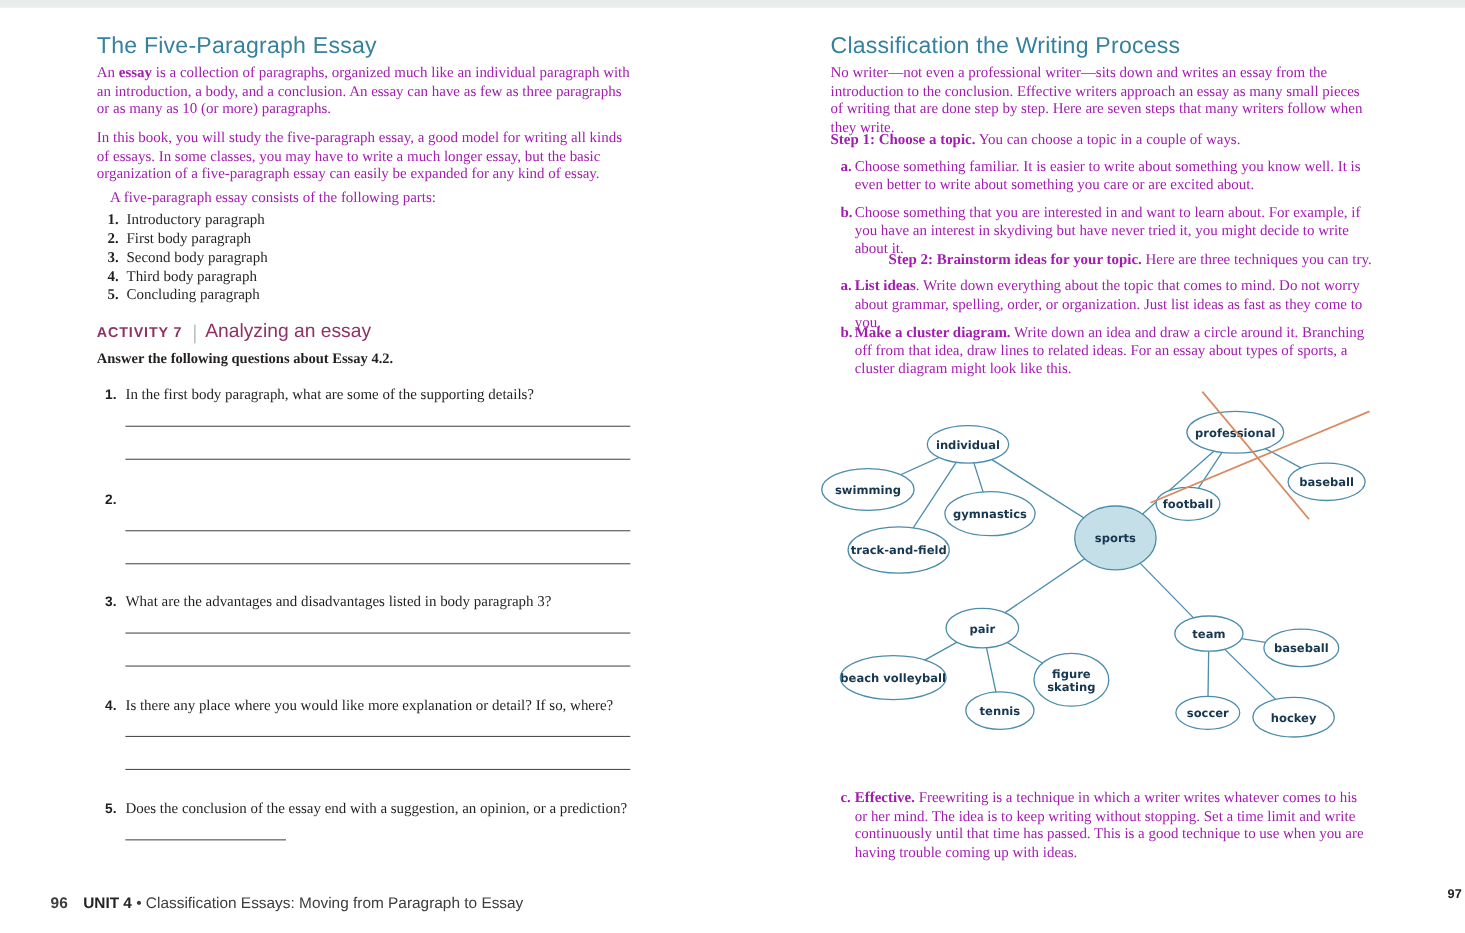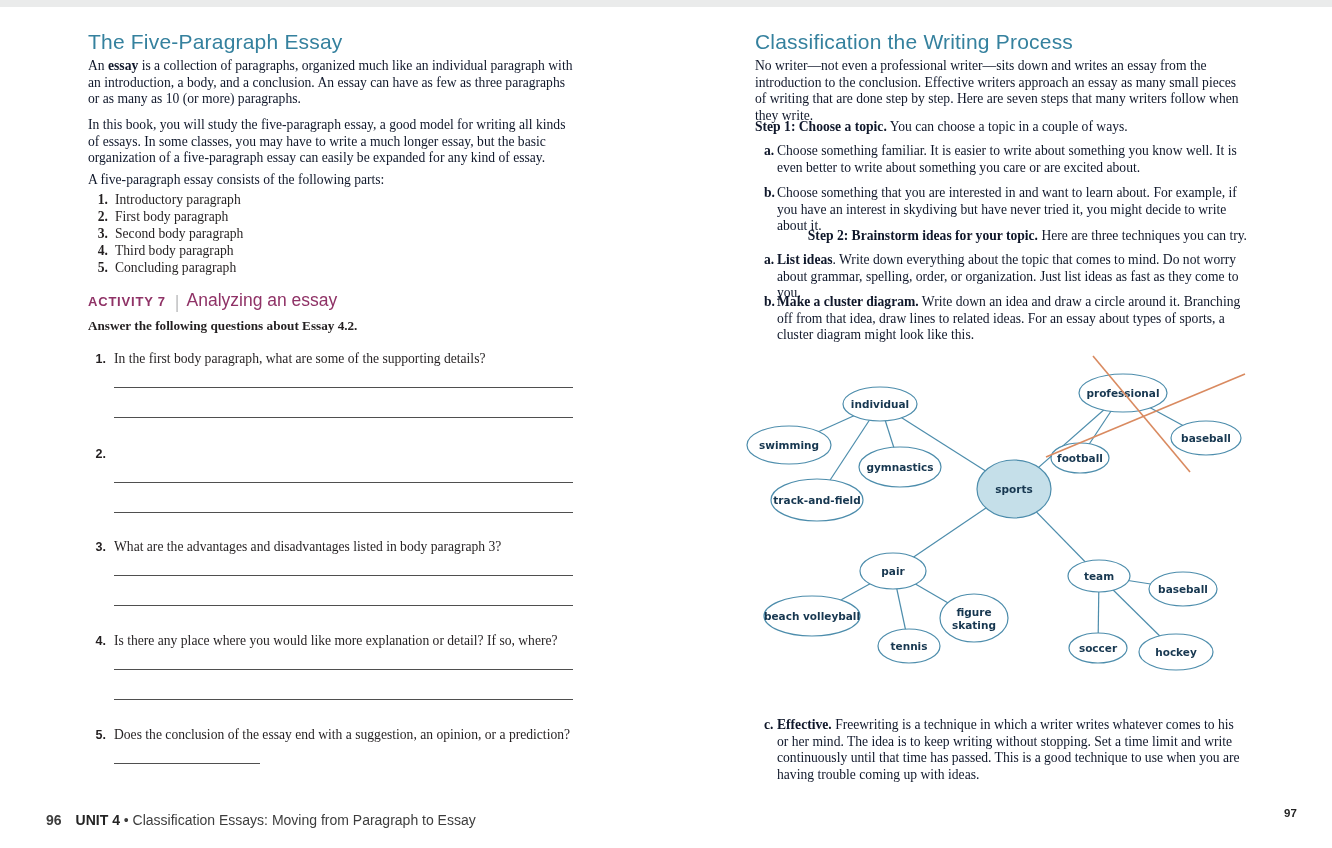--- a/index.html
+++ b/index.html
@@ -9,21 +9,21 @@
 
   .page-col { position:absolute; top:0; height:612px; }
   #left-col  { left:88px;  width:487px; }
   #right-col { left:755px; width:492px; }
 
   .abs { position:absolute; }
 
   h1.section-head { font-family:"Liberation Sans", sans-serif; font-weight:400;
                     font-size:21px; color:#35819e; letter-spacing:0.2px; white-space:nowrap; }
 
-  .body-text { font-size:13.6px; line-height:16.6px; color:#0f172a; }
+  .body-text { font-size:13.6px; line-height:16.6px; color:#a21caf; }
   .body-text b { font-weight:bold; }
 
   .parts-list .row { display:flex; font-size:13.6px; line-height:17px; }
   .parts-list .num { width:20px; text-align:right; font-weight:bold; margin-right:7px; }
 
   .activity-head { white-space:nowrap; }
   .activity-label { font-family:"Liberation Sans", sans-serif; font-weight:bold; font-size:13px;
                     letter-spacing:0.8px; color:#8f3266; }
   .activity-bar { font-family:"Liberation Sans", sans-serif; font-weight:300; font-size:18px;
                   color:#bfc0c1; margin:0 7px 0 9px; vertical-align:-2px; }
@@ -43,39 +43,39 @@
 
   .step-item { display:flex; }
   .step-item .letter { font-weight:bold; font-size:13.6px; line-height:16.6px;
                        width:22px; text-align:left; padding-left:9px; flex:none; }
   .step-item .it-text { flex:1; }
 
   .footer-left { position:absolute; left:46px; top:812px; font-family:"Liberation Sans", sans-serif;
                  font-size:14px; color:#3d3d3d; white-space:nowrap; }
   .footer-left b { color:#242424; }
   .footer-left .fpage { font-weight:bold; margin-right:14px; }
-  .footer-right { position:absolute; left:1284px; top:807px; font-family:"Liberation Sans", sans-serif;
+  .footer-right { position:absolute; left:1316px; top:807px; font-family:"Liberation Sans", sans-serif;
                   font-size:11.5px; font-weight:bold; color:#242424; }
 
   #cluster-svg { position:absolute; left:745px; top:352px; }
 </style>
 </head>
 <body>
 
 <div class="top-edge"></div>
 
 <div id="left-col" class="page-col">
 
   <h1 class="section-head abs" style="top:30px; left:0;">The Five-Paragraph Essay</h1>
 
   <p class="body-text abs" style="top:58px; left:0; width:487px;"><span>An </span><b>essay</b><span> is a collection of paragraphs, organized much like an individual paragraph with an introduction, a body, and a conclusion. An essay can have as few as three paragraphs or as many as 10 (or more) paragraphs.</span></p>
 
   <p class="body-text abs" style="top:117px; left:0; width:487px;">In this book, you will study the five-paragraph essay, a good model for writing all kinds of essays. In some classes, you may have to write a much longer essay, but the basic organization of a five-paragraph essay can easily be expanded for any kind of essay.</p>
 
-  <p class="body-text abs" style="top:172px; left:0; width:487px;">A five-paragraph essay consists of the following parts:</p>
+  <p class="body-text abs" style="top:172px; left:12px; width:487px;">A five-paragraph essay consists of the following parts:</p>
 
   <div class="parts-list abs" style="top:191px; left:0;">
     <div class="row">
       <span class="num">1.</span>
       <span>Introductory paragraph</span>
     </div>
     <div class="row">
       <span class="num">2.</span>
       <span>First body paragraph</span>
     </div>

